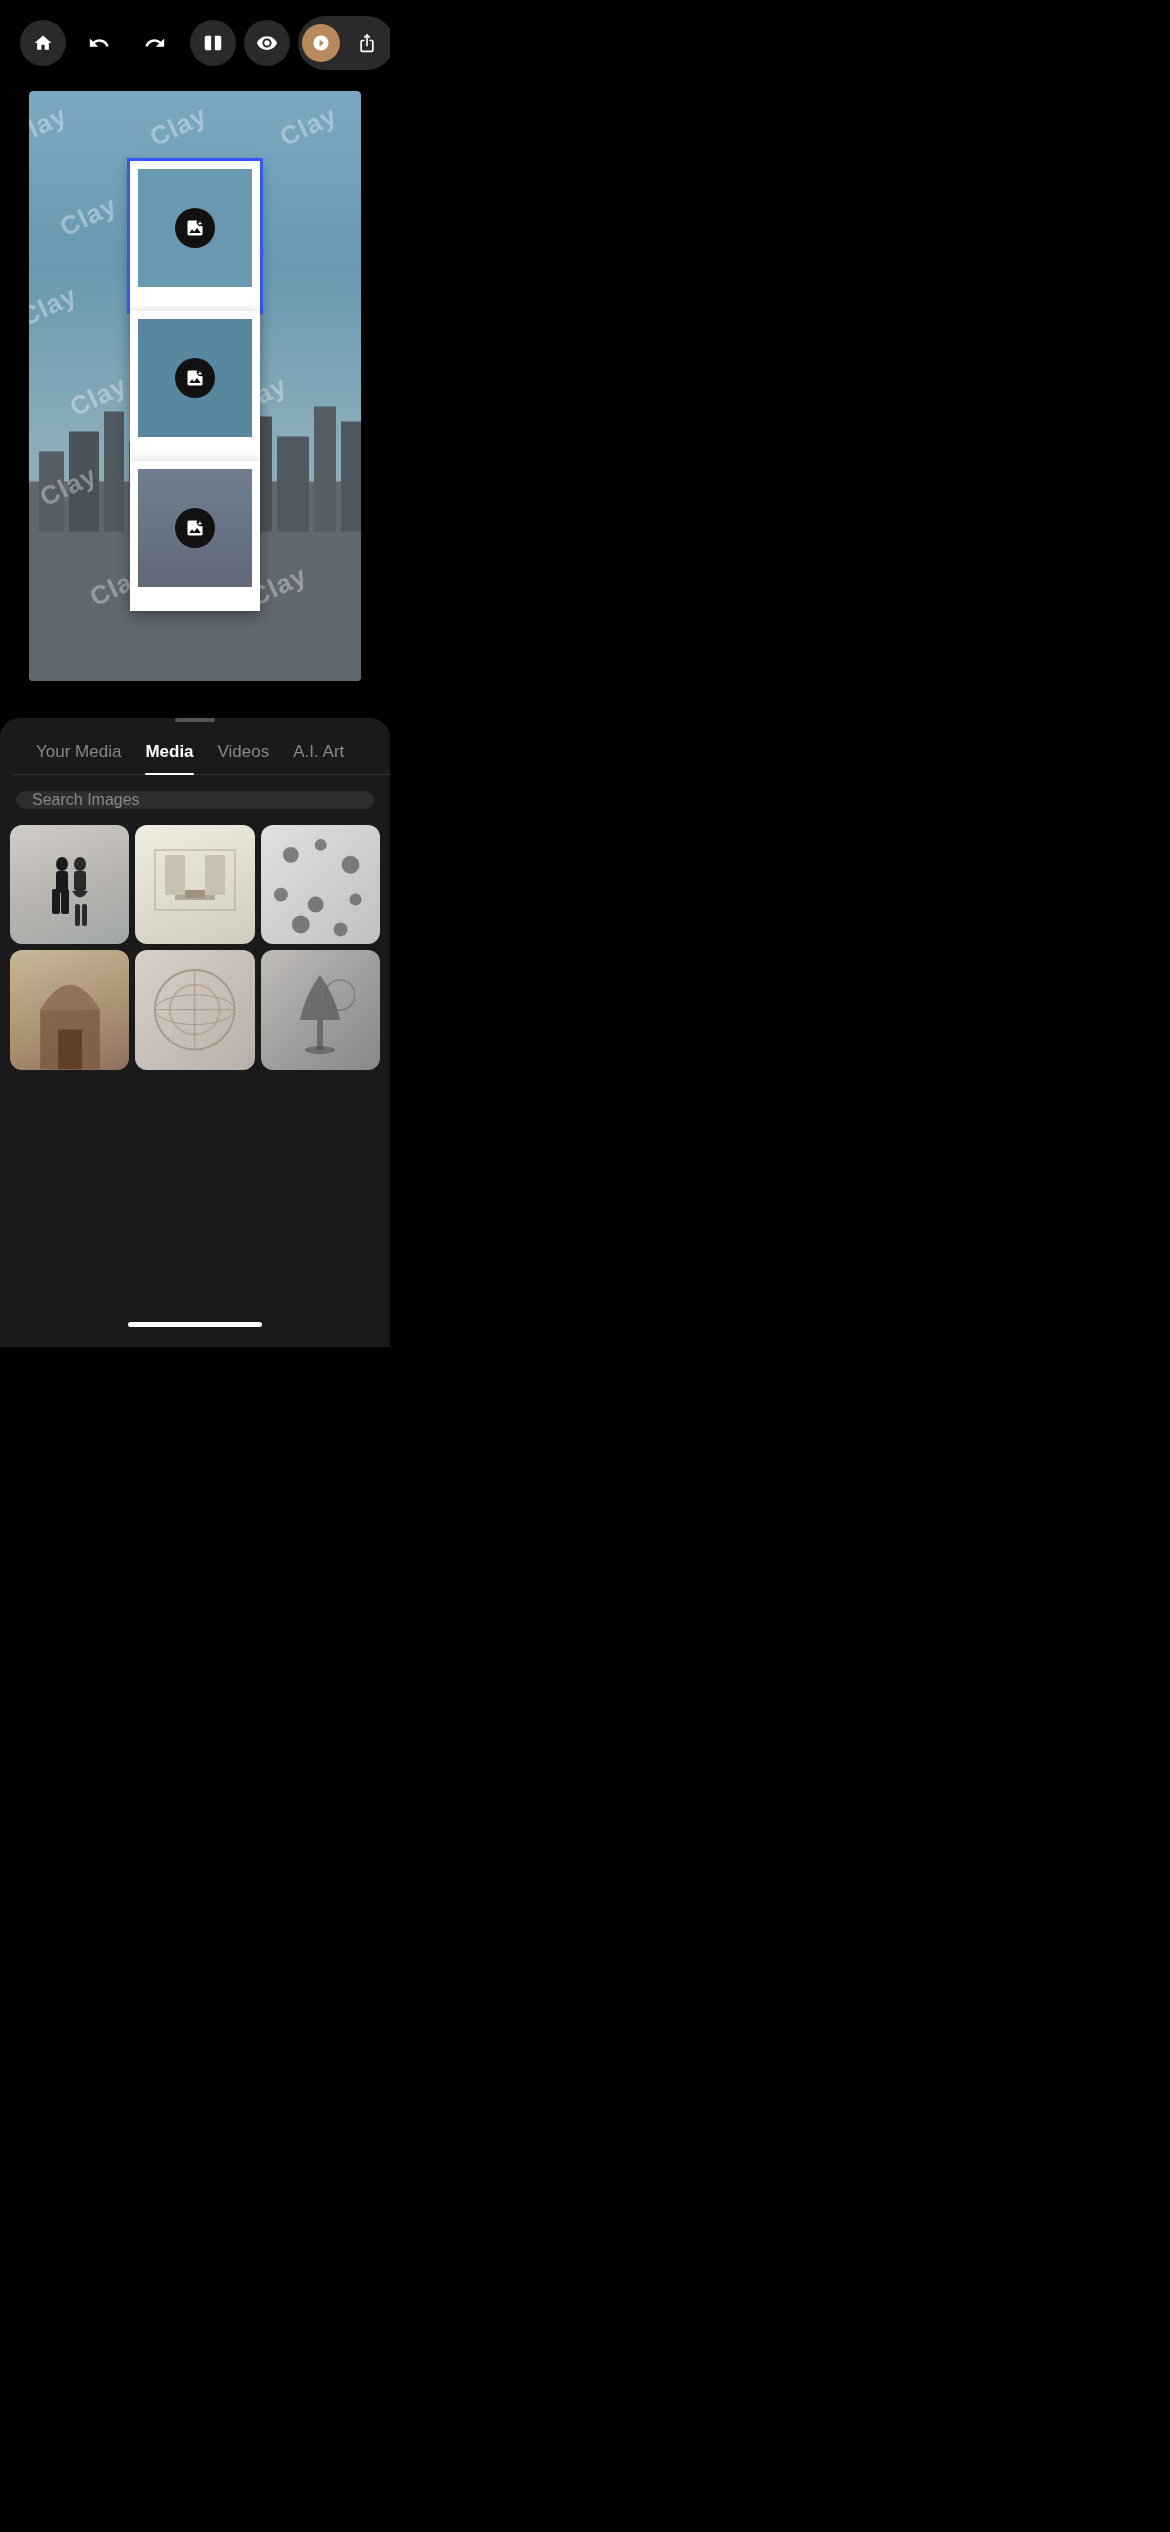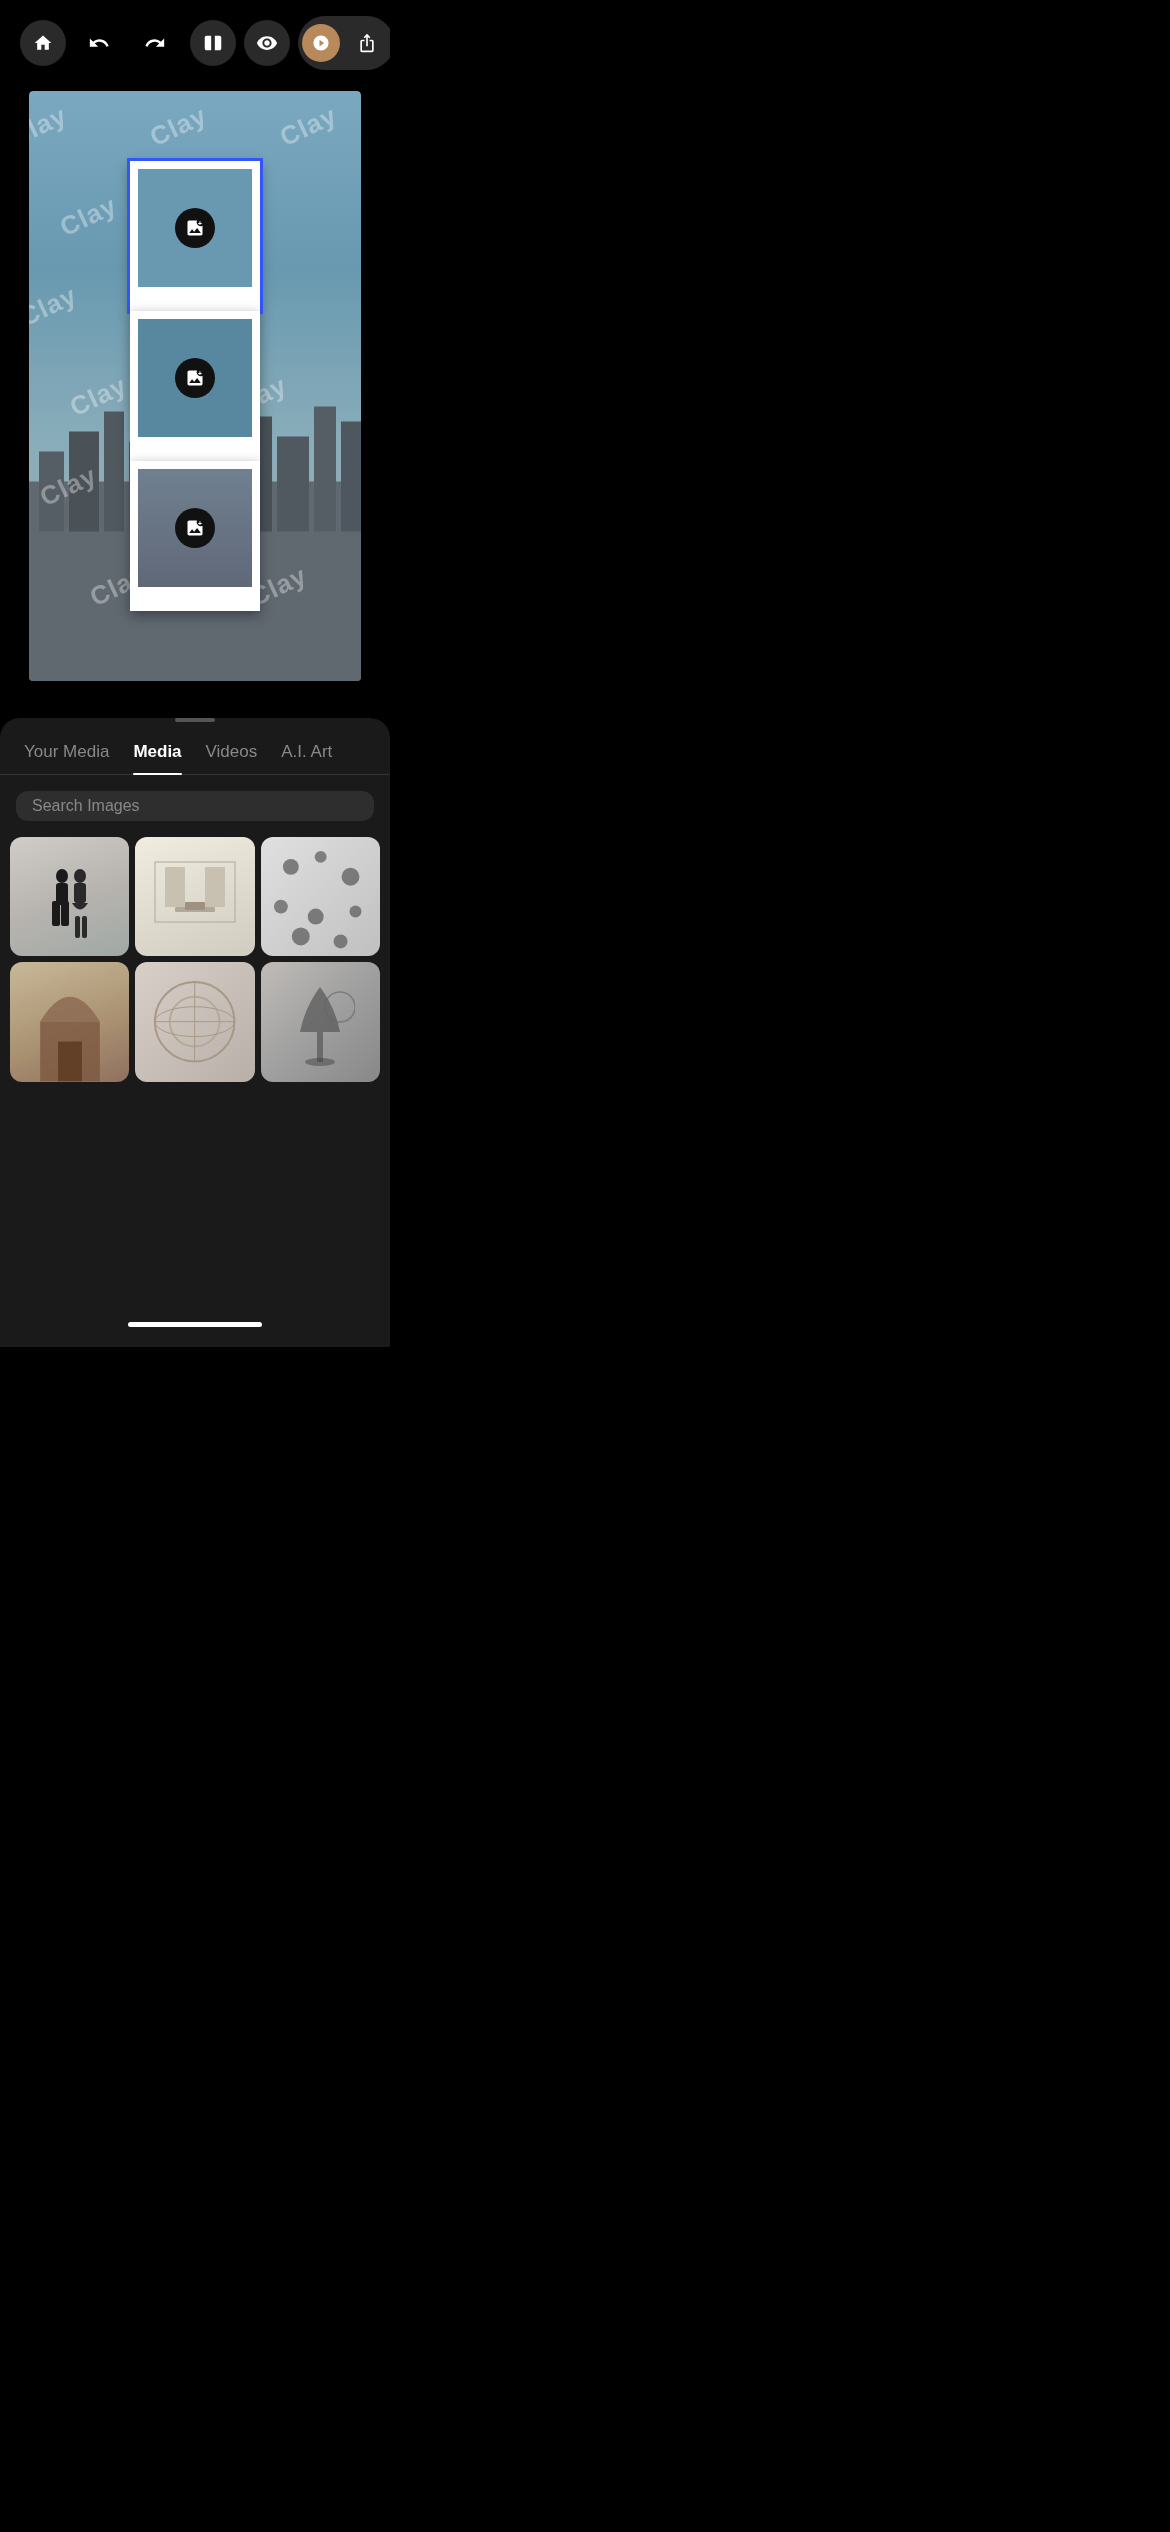--- a/index.html
+++ b/index.html
@@ -176,20 +176,21 @@
       margin: 12px auto 20px;
     }
 
     
     .tabs {
       display: flex;
       gap: 24px;
       padding: 0 24px;
       border-bottom: 1px solid #333;
       margin-bottom: 16px;
+      margin-left: 12px;
     }
     .tab {
       font-size: 17px;
       font-weight: 500;
       color: #888;
       padding-bottom: 12px;
       border: none;
       background: transparent;
       cursor: pointer;
       position: relative;
@@ -211,21 +212,21 @@
 
     
     .search-container {
       padding: 0 16px 16px;
     }
     .search-input {
       width: 100%;
       background: #2e2e2e;
       border: none;
       border-radius: 12px;
-      padding: 6px 16px;
+      padding: 0 16px;
       color: #888;
       font-size: 16px;
       outline: none;
     }
     .search-input::placeholder { color: #888; }
 
     
     .image-grid {
       display: grid;
       grid-template-columns: repeat(3, 1fr);

